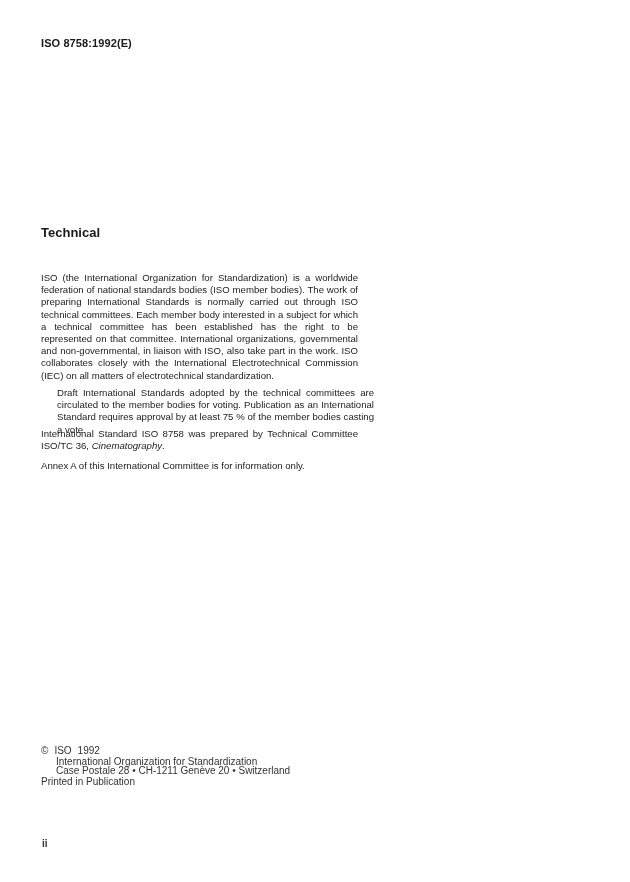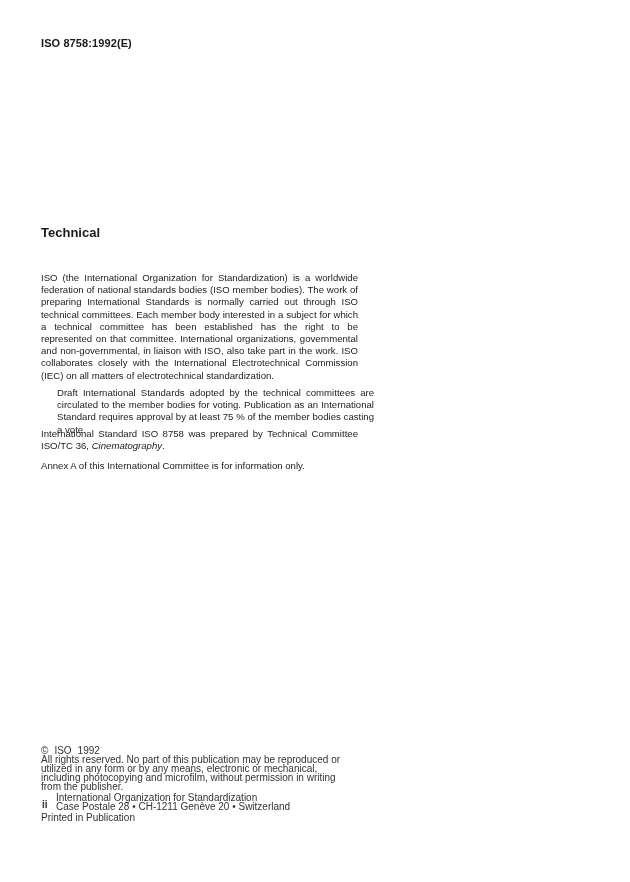--- a/index.html
+++ b/index.html
@@ -58,21 +58,21 @@
     .footer .indent {
       padding-left: 15px;
       margin-top: 2px;
     }
     .footer .printed {
       margin-top: 2px;
     }
     .page-num {
       position: absolute;
       left: 42px;
-      top: 799px;
+      top: 838px;
       font-size: 10px;
       color: #333;
       font-weight: bold;
     }
     .copyright-line span { margin-right: 6px; }
   </style>
 </head>
 <body>
 
 <div class="header-id">ISO 8758:1992(E)</div>
@@ -92,21 +92,20 @@
 </div>
 
 <div class="body-text" id="para4">
   <p>Annex A of this International Committee is for information only.</p>
 </div>
 
 <div class="footer">
   <div class="copyright-line">
     <span>©</span><span>ISO</span><span>1992</span>
   </div>
-  <div>All rights reserved. No part of this publication may be reproduced or utilized in any form or by any means, electronic or mechanical, including photocopying and microfilm, without permission in writing from the publisher.</div>
   <div class="indent">
     <div>International Organization for Standardization</div>
     <div>Case Postale 28 • CH-1211 Genève 20 • Switzerland</div>
   </div>
   <div class="printed">Printed in Publication</div>
 </div>
 
 <div class="page-num">ii</div>
 
 </body></html>

